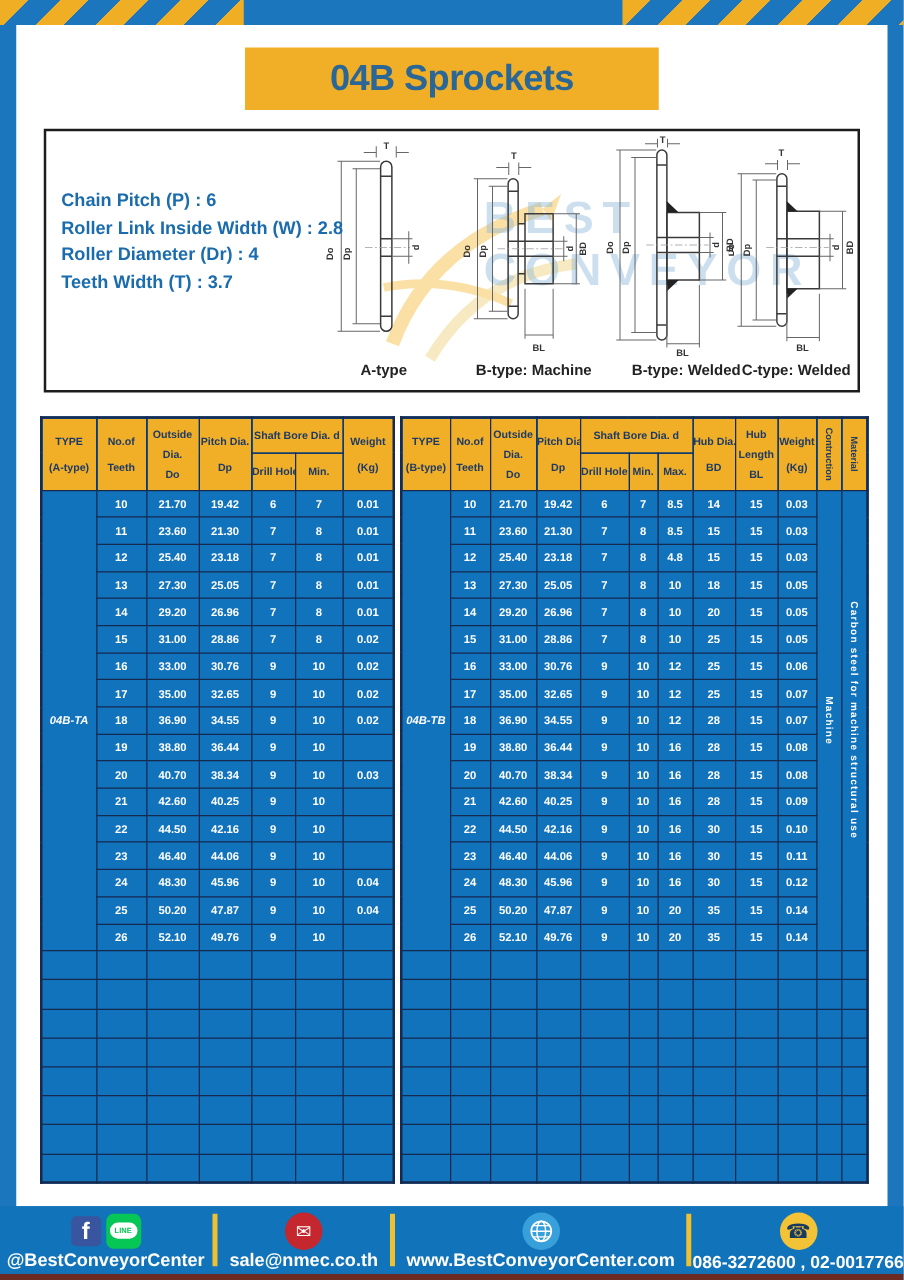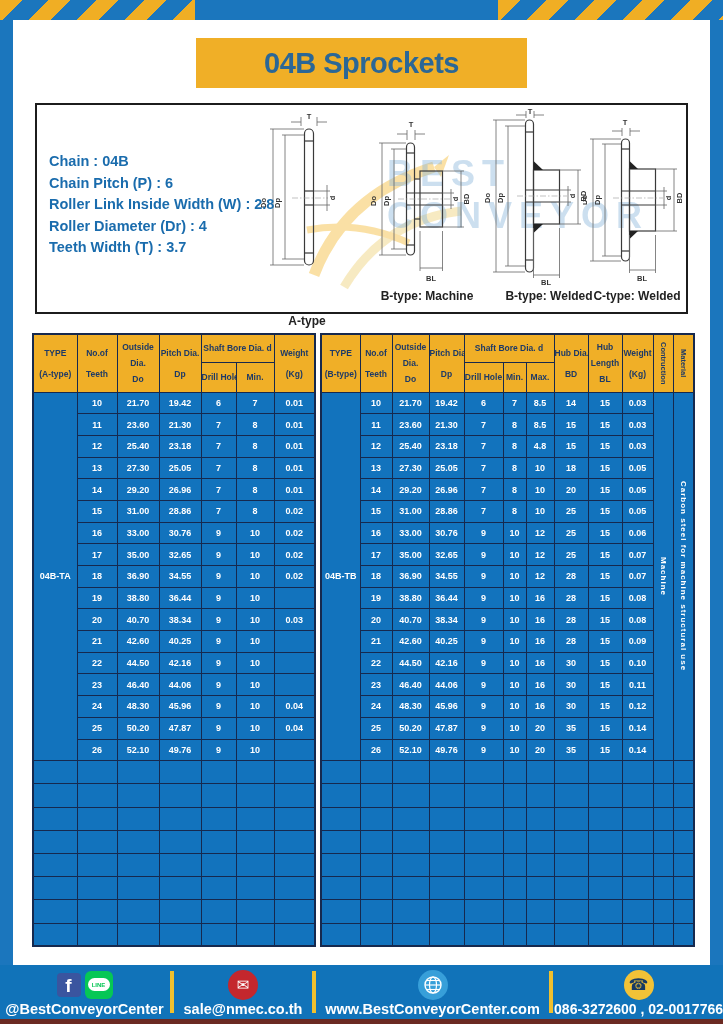--- a/index.html
+++ b/index.html
@@ -45,21 +45,21 @@
   .data-table tr.h1 { height:28px; } .data-table tr.h2 { height:30px; }
   .data-table tr.data-row { height:21.7px; }
   .data-table tr.empty-row { height:23.2px; }
   .hstack { display:flex; flex-direction:column; justify-content:space-evenly; height:54px; }
   .hstack div { line-height:10px; white-space:nowrap; }
   .small-h { font-size:7.5px; white-space:nowrap; }
   .vh-text { writing-mode:vertical-rl; height:56px; margin:0 auto; display:flex;
     align-items:center; justify-content:center; font-size:7.5px; white-space:nowrap; }
   .vtext-data { writing-mode:vertical-rl; height:362px; margin:0 auto; display:flex;
     align-items:center; justify-content:center; font-size:8px; letter-spacing:1px; white-space:nowrap; }
-  .type-cell { font-size:9.5px; }
+  .type-cell { font-size:9.5px;font-style:italic; }
 
   .footer { position:absolute; left:0; top:965px; width:723px; height:54px;
     background:#1173B9; display:flex; align-items:center; justify-content:center; }
   .fgroup { display:flex; flex-direction:column; align-items:center;
     justify-content:flex-end; height:100%; padding-bottom:4px; }
   .g1 { width:174px; } .g2 { width:140px; } .g3 { width:238px; } .g4 { width:171px; }
   .fdivider { width:4px; height:42px; background:#F0C02E; margin:0 1px; }
   .ficons { display:flex; gap:4px; align-items:center; height:31px; margin-bottom:1px; }
   .flabel { color:#fff; font-weight:bold; font-size:14.5px; white-space:nowrap; }
   .g4 .flabel { font-size:14px; }
@@ -98,21 +98,20 @@
         <path d="M18 105 Q70 95 120 118" stroke="#F4BC3A" stroke-width="7" fill="none"></path>
         <polygon points="145,42 160,30 152,52" fill="#F4BC3A"></polygon>
       </svg>
     </div>
     <div class="wm-text">
       <div>BEST</div>
       <div>CONVEYOR</div>
     </div>
 
     <div class="specs">
-      <div>Chain : 04B</div>
       <div>Chain Pitch (P) : 6</div>
       <div>Roller Link Inside Width (W) : 2.8</div>
       <div>Roller Diameter (Dr) : 4</div>
       <div>Teeth Width (T) : 3.7</div>
     </div>
 
     <svg class="sprocket" style="left:217px; top:6px;" width="110" height="172">
       <text x="55" y="8" text-anchor="middle">T</text>
       <line class="dline" x1="47" y1="6" x2="47" y2="15"></line>
         <line class="dline" x1="63" y1="6" x2="63" y2="15"></line>
@@ -242,21 +241,21 @@
       <line class="dline" x1="72.5" y1="56" x2="94" y2="56"></line>
         <line class="dline" x1="72.5" y1="118" x2="94" y2="118"></line>
       <line class="dline" x1="91" y1="56" x2="91" y2="118"></line>
       <text transform="rotate(-90 99 85)" x="99" y="85" text-anchor="middle">BD</text>
       <line class="dline" x1="46.5" y1="122" x2="46.5" y2="160"></line>
         <line class="dline" x1="72.5" y1="122" x2="72.5" y2="160"></line>
       <line class="dline" x1="46.5" y1="157" x2="72.5" y2="157"></line>
       <text x="59" y="168" text-anchor="middle">BL</text>
     </svg>
 
-    <span class="caption" style="left:270px;margin-top:25px;">A-type</span>
+    <span class="caption" style="left:270px;">A-type</span>
     <span class="caption" style="left:390px;">B-type: Machine</span>
     <span class="caption" style="left:512px;">B-type: Welded</span>
     <span class="caption" style="left:600px;">C-type: Welded</span>
   </div>
 
   <table class="data-table" style="left:32px; top:333px; width:282px;">
     <colgroup>
       <col style="width:44px">
         <col style="width:40px">
         <col style="width:42px">

